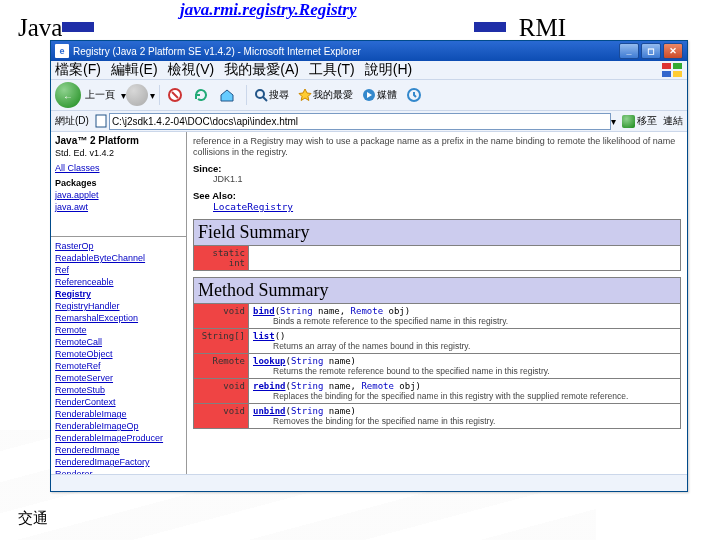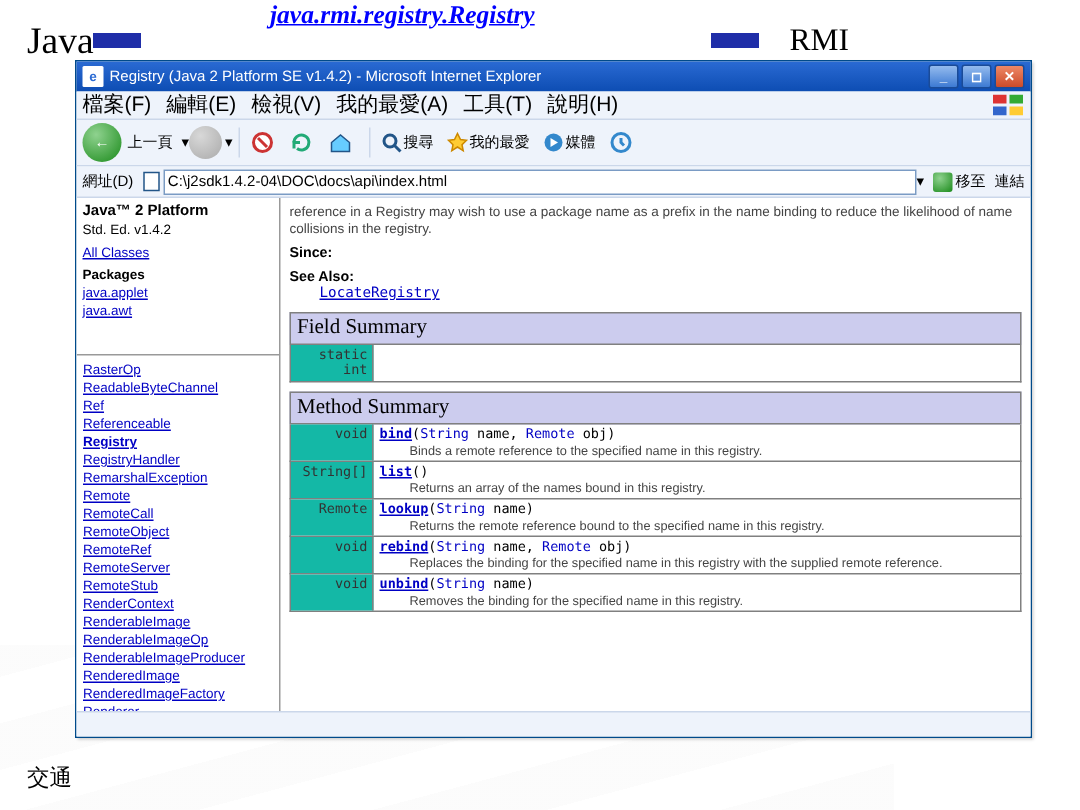--- a/index.html
+++ b/index.html
@@ -1,19 +1,19 @@
 <!DOCTYPE html>
 <html><head>
 <meta charset="utf-8">
 <style>
 html,body{margin:0;padding:0;font-family:Tahoma,Arial,sans-serif;font-size:10px;background:#fff;width:720px;height:540px;overflow:hidden}
 .slide{position:relative;width:596px;height:540px}
 .slide-bg-watermark{position:absolute;left:0;right:0;bottom:0;height:110px;background:repeating-linear-gradient(-15deg,#f4f4f4 0 30px,#fff 30px 60px);opacity:.3}
 .slide-title-left{position:absolute;left:18px;top:14px;font-family:Georgia,serif;font-size:25px;color:#000}
-.slide-title-right{position:absolute;right:30px;top:14px;font-family:"Times New Roman",serif;font-size:21px;color:#000}
+.slide-title-right{position:absolute;right:30px;top:14px;font-family:"Times New Roman",serif;font-size:25px;color:#000}
 .slide-title-link{position:absolute;left:180px;top:0;font-family:Georgia,serif;font-style:italic;font-weight:bold;font-size:17px;color:#00f;text-decoration:underline;white-space:nowrap}
 .slide-title-bars{position:absolute;left:62px;right:90px;top:20px;height:14px;display:flex;align-items:center}
 .bar-l,.bar-r{flex:1;height:10px;background:#1f2ea8}
 .bar-gap{width:380px}
 .slide-footer{position:absolute;left:18px;bottom:12px;font-family:"Microsoft JhengHei","SimSun",sans-serif;font-size:15px;color:#000}
 .browser{position:absolute;left:50px;top:40px;width:636px;height:450px;border:1px solid #004a8a;background:#fff;display:flex;flex-direction:column;box-shadow:1px 1px 2px rgba(0,0,0,.2)}
 .titlebar{height:20px;background:linear-gradient(#2a6ad3,#0d4db3);display:flex;align-items:center;color:#fff;font-size:10px;padding:0 4px}
 .titlebar .ieicon{width:14px;height:14px;background:#fff;margin-right:4px;display:flex;align-items:center;justify-content:center;font-size:9px;color:#2a6ad3;font-weight:bold;border-radius:1px}
 .titlebar .title-text{flex:1}
 .win-btns{display:flex}
@@ -39,23 +39,23 @@
 .pane{overflow:auto;font-size:9px;padding:3px 4px}
 .pane-top{height:98px;border-bottom:1px solid #999}
 .pane-top h4{margin:0 0 2px 0;font-size:10px;font-weight:bold;color:#000}
 .pane-top .ver{font-size:9px;color:#000;margin-bottom:4px}
 .linkish{color:#0000c4;text-decoration:underline;display:block;line-height:12px;white-space:nowrap}
 .pkg-hdr{font-weight:bold;margin:4px 0 1px 0;color:#000}
 .pane-bottom{flex:1}
 .frame-right{flex:1;overflow:auto;font-size:9.5px;padding:4px 6px;color:#000}
 .bodytext{font-size:9px;color:#444;line-height:11px}
 .sec-lbl{font-weight:bold;margin-top:5px}
-.summary-hdr{background:#ccccee;border:1px solid #808080;padding:2px 4px;font-family:Georgia,serif;font-size:14px;margin-top:6px}
+.summary-hdr{background:#ccccee;border:1px solid #808080;padding:2px 4px;font-family:Georgia,serif;font-size:18px;margin-top:6px}
 .sum-row{display:flex;border:1px solid #808080;border-top:none;font-size:9px}
-.sum-type{width:48px;border-right:1px solid #808080;background:#14b8a6;padding:2px 3px;text-align:right;font-family:monospace;color:#333}
+.sum-type{width:48px;border-right:1px solid #808080;background:#ef4444;padding:2px 3px;text-align:right;font-family:monospace;color:#333}
 .sum-desc{flex:1;padding:2px 4px}
 .sum-desc .sig{font-family:monospace}
 .sum-desc .sig a{color:#0000c4;text-decoration:underline;font-weight:bold}
 .sum-desc .sig .arg{color:#0000c4;}
 .sum-desc .expl{padding-left:20px;color:#444;font-size:8.5px}
 .statusbar{height:16px;background:#eef3fb;border-top:1px solid #cbd7ea}
 .frame-right::-webkit-scrollbar,.pane::-webkit-scrollbar{width:14px;height:14px}
 .frame-right::-webkit-scrollbar-track,.pane::-webkit-scrollbar-track{background:#eef0f4}
 .frame-right::-webkit-scrollbar-thumb,.pane::-webkit-scrollbar-thumb{background:#c6d2e6;border:1px solid #9ab}
 </style>
@@ -197,22 +197,23 @@
             <a class="linkish">RenderableImage</a>
             <a class="linkish">RenderableImageOp</a>
             <a class="linkish">RenderableImageProducer</a>
             <a class="linkish">RenderedImage</a>
             <a class="linkish">RenderedImageFactory</a>
             <a class="linkish">Renderer</a>
           </div>
       </div>
 
       <div class="frame-right">
-        <div class="bodytext">reference in a Registry may wish to use a package name as a prefix in the name binding to reduce the likelihood of name collisions in the registry.</div>
+        <div class="bodytext">reference in a Registry may wish to use a package name as a prefix in the name binding to remote the likelihood of name collisions in the registry.</div>
         <div class="sec-lbl">Since:</div>
+        <div class="bodytext" style="padding-left:20px">JDK1.1</div>
         <div class="sec-lbl">See Also:</div>
         <a class="linkish" style="padding-left:20px;font-family:monospace">LocateRegistry</a>
 
         <div class="summary-hdr">Field Summary</div>
         <div class="sum-row">
           <div class="sum-type">static int</div>
         </div>
 
         <div class="summary-hdr">Method Summary</div>
         <div id="method-rows">

